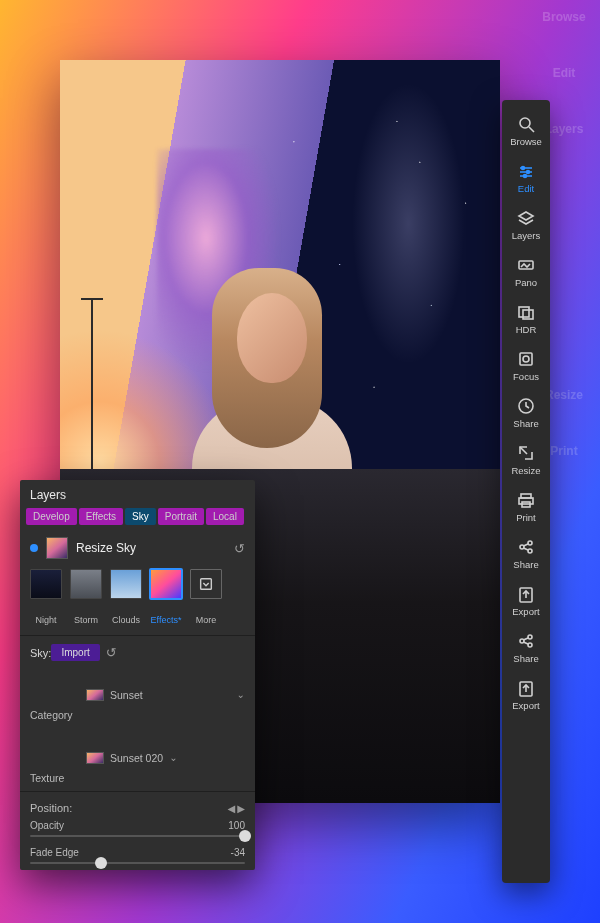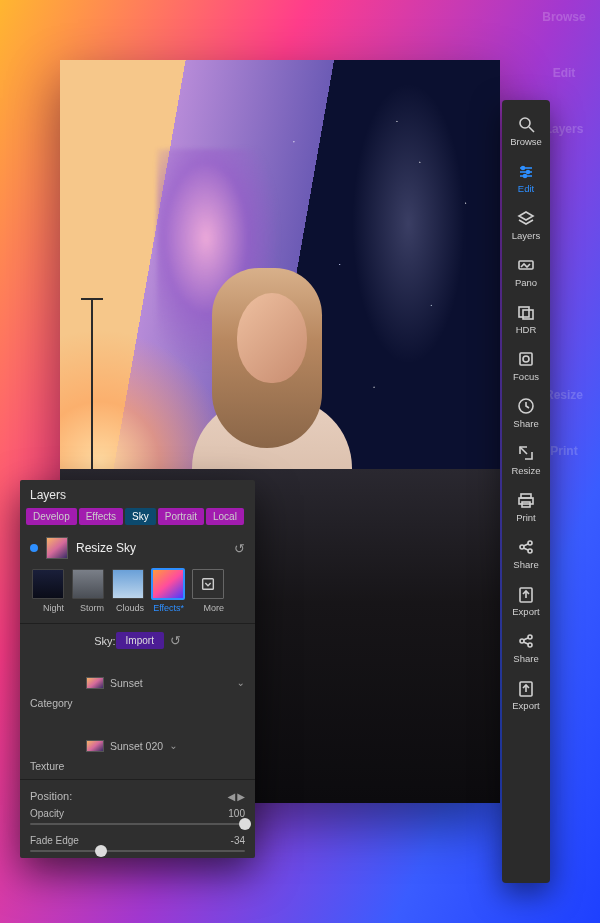--- a/index.html
+++ b/index.html
@@ -102,38 +102,38 @@
   .tabs { display:flex; gap:2px; padding:0 6px 6px; }
   .tab { background:#a21caf; color:#ccc; font-size:10px; padding:3px 7px; border-radius:2px; cursor:pointer; }
   .tab.active { background:#0c4a6e; color:#fff; }
   .row { display:flex; align-items:center; gap:8px; padding:6px 10px; }
   .dot { width:8px;height:8px;border-radius:50%; background:#2e8fff; }
   .thumb-sm { width:22px;height:22px;border:1px solid #555;
     background:linear-gradient(140deg,#f7b267,#d46a9b 50%,#3b2d66); }
   .row .lbl { font-size:12px; color:#eee; flex:1; }
   .undo { color:#999; cursor:pointer; font-size:13px; }
   .presets { display:flex; gap:4px; padding:4px 8px 8px; }
-  .preset { width:36px; display:flex; flex-direction:column; align-items:flex-end; gap:4px; cursor:pointer; }
+  .preset { width:36px; display:flex; flex-direction:column; align-items:center; gap:16px; cursor:pointer; }
   .preset .pthumb{ width:32px;height:30px;border:1px solid #444;border-radius:1px; }
   .preset .pthumb.night{background:linear-gradient(#1a1f3a,#0a0c18);}
   .preset .pthumb.storm{background:linear-gradient(#7a7f88,#4a4e55);}
   .preset .pthumb.clouds{background:linear-gradient(#6aa0d8,#bcd5ec);}
   .preset .pthumb.sunset{background:linear-gradient(140deg,#ff9a3c,#ff4d9d 50%,#4a3aff);}
   .preset.active .pthumb{outline:2px solid #2e8fff; outline-offset:-1px; background-color:#2e8fff;}
   .preset .more{ border:1px solid #666; display:flex;align-items:center;justify-content:center;color:#ccc;font-size:14px;}
   .preset span { font-size:9px; color:#bbb; }
   .preset.active span { color:#2e8fff; }
   .sep { height:1px; background:#1f1f1f; margin:2px 0; }
   .kv { display:flex; align-items:center; padding:5px 10px; font-size:10.5px; color:#bbb; gap:6px;}
   .kv .k{ width:50px;margin-top:41px; }
   .kv .sw{ width:18px;height:12px; border:1px solid #555;
     background:linear-gradient(140deg,#f7b267,#d46a9b 50%,#3b2d66);}
   .kv .chev{ color:#999; font-size:10px; cursor:pointer;}
   .btn { background:#4c1d95; color:#ddd; font-size:10px; padding:3px 10px; border-radius:2px; cursor:pointer; }
-  .sky-head { display:flex; align-items:center; justify-content:center; padding:6px 10px 2px;}
+  .sky-head { display:flex; align-items:center; justify-content:flex-start; padding:6px 10px 2px;}
   .pos-head { display:flex; align-items:center; justify-content:space-between; padding:8px 10px 2px; color:#bbb;}
   .arrows{ display:flex; gap:2px; color:#999;}
   .arrows span{cursor:pointer; font-size:10px;}
 
   .slider-row { padding:4px 10px 6px; }
   .slider-row .sl-head { display:flex; justify-content:space-between; font-size:10px; color:#bbb; margin-bottom:4px;}
   .track { position:relative; height:2px; background:#555; border-radius:2px; }
   .knob { position:absolute; top:50%; width:12px;height:12px;border-radius:50%;
     background:#dcdcdc; transform:translate(-50%,-50%); cursor:grab; }
 </style>

